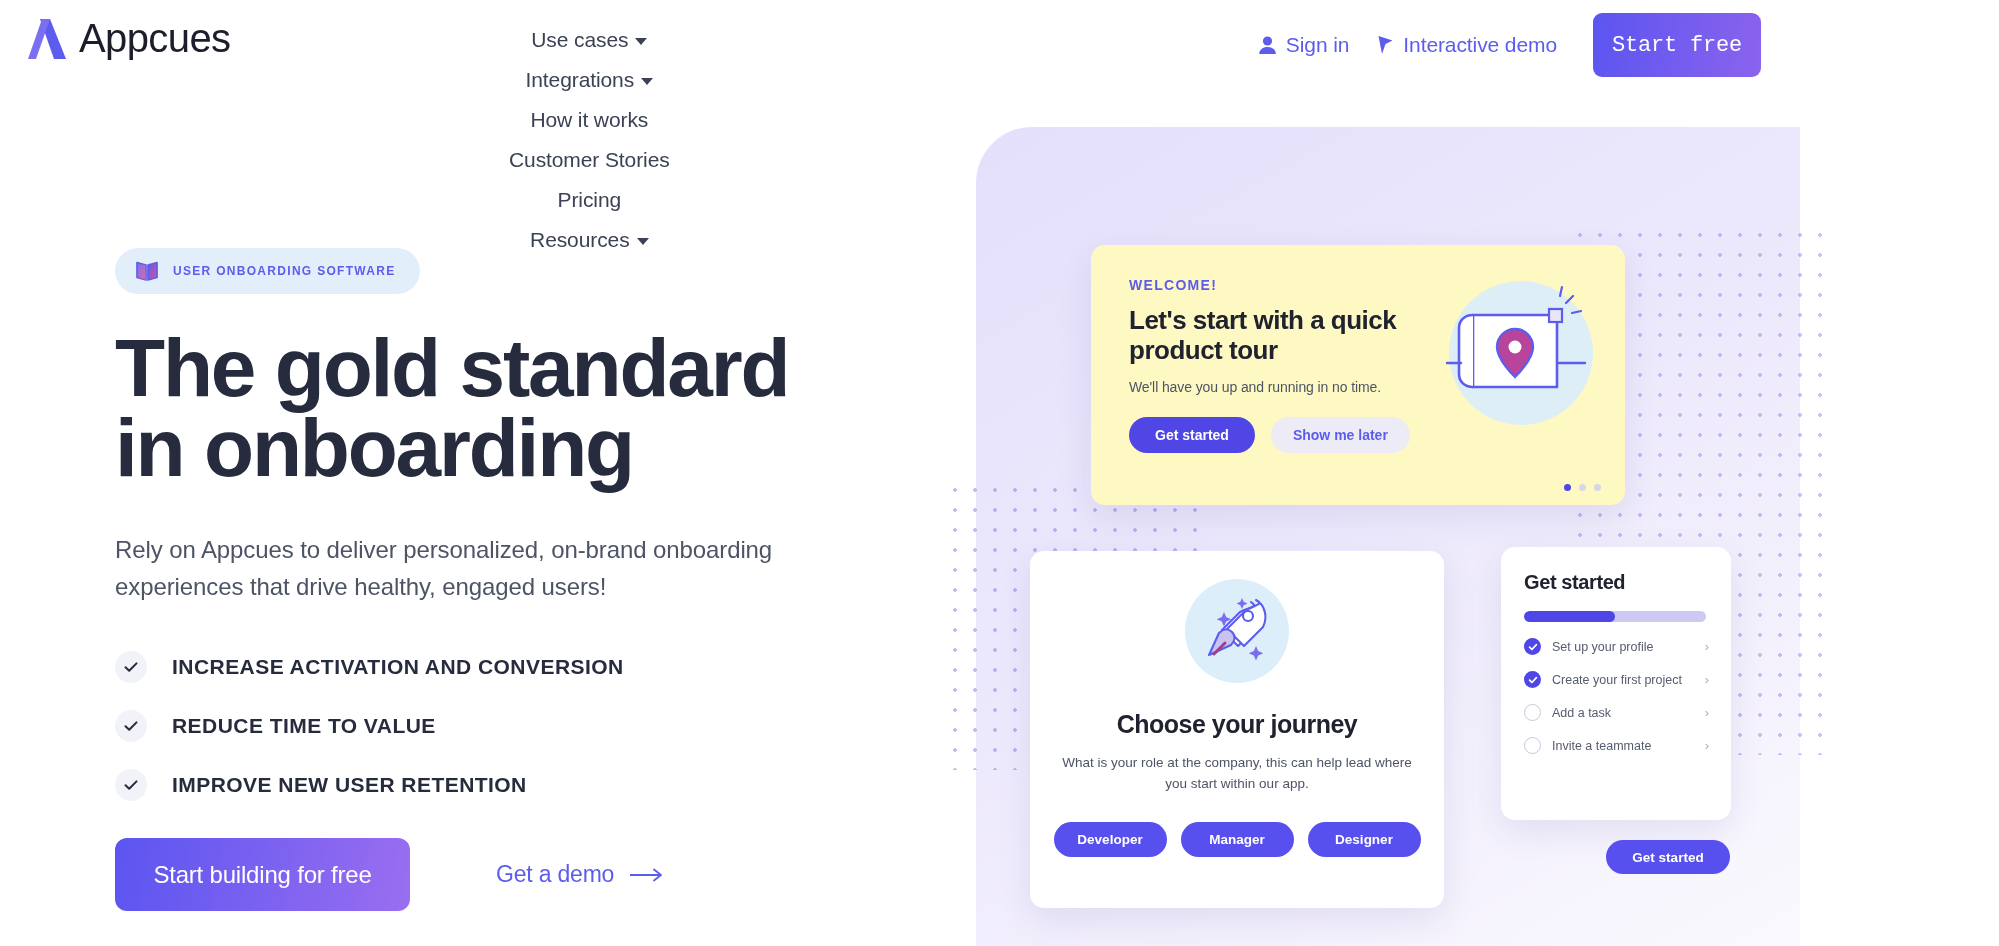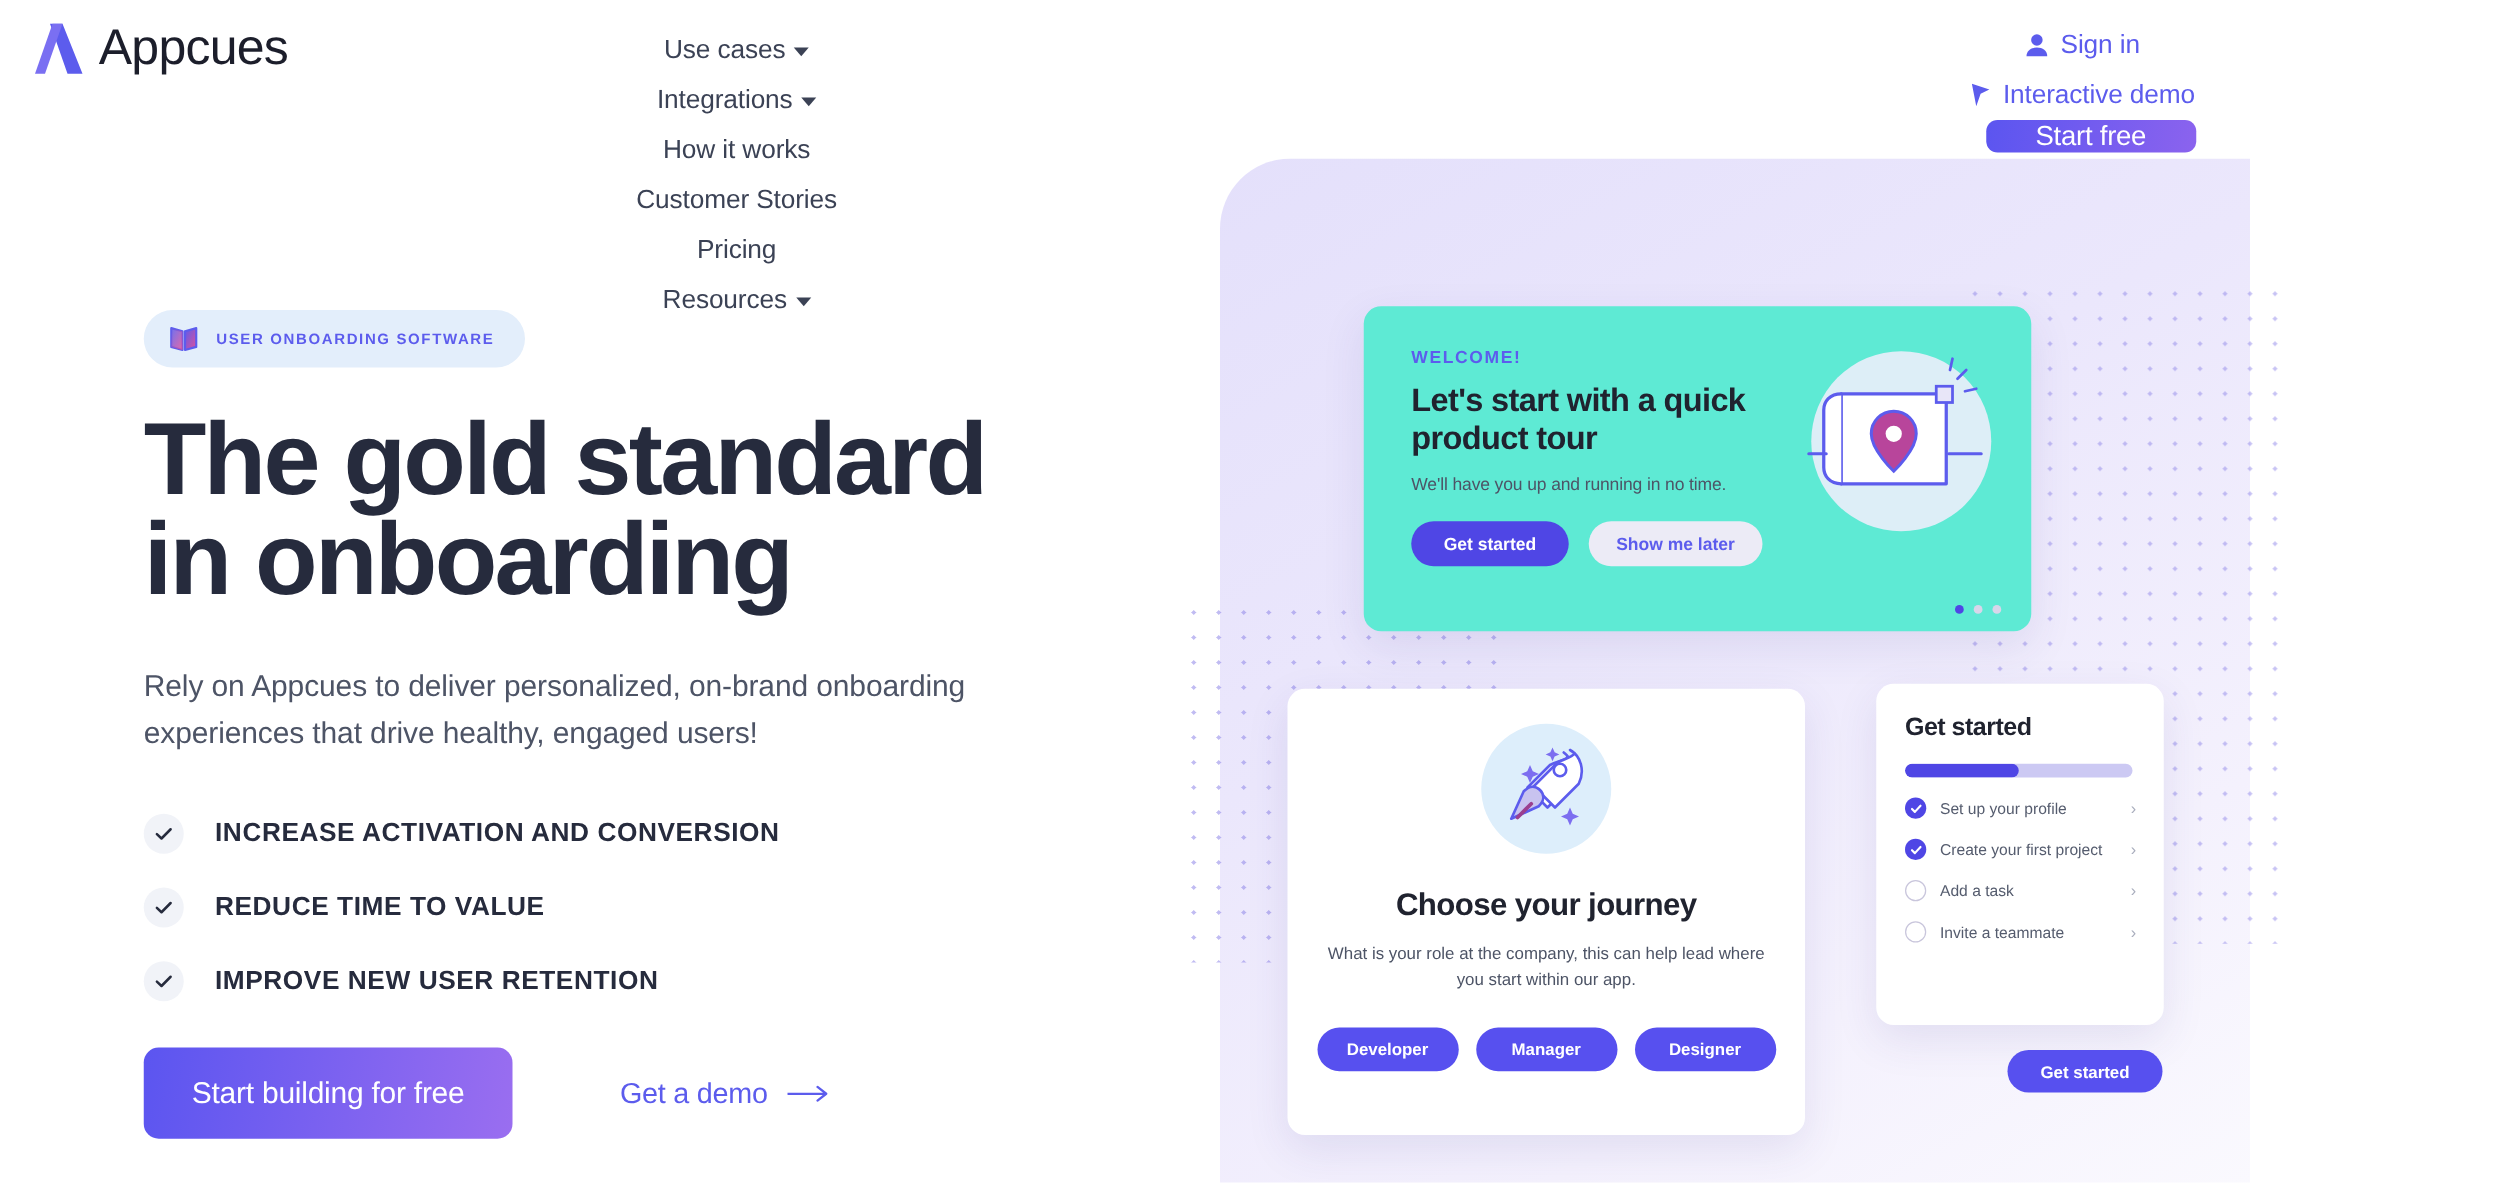--- a/index.html
+++ b/index.html
@@ -67,25 +67,24 @@
     border-left: 6px solid transparent;
     border-right: 6px solid transparent;
     border-top: 7px solid #3b4255;
     display: inline-block;
     margin-top: 3px;
   }
 
   .nav-right {
     position: absolute;
     right: 0px;
-    top: 16px;
+    top: 2px;
     height: 86px;
     display: flex;
     align-items: center;
-    flex-direction: column;
   }
   .nav-link-purple {
     font-size: 21px;
     color: #5c5ced;
     display: flex;
     align-items: center;
     gap: 9px;
     padding: 8px 14px;
     cursor: pointer;
     white-space: nowrap;
@@ -98,21 +97,21 @@
     height: 64px;
     border-radius: 9px;
     background: linear-gradient(100deg, #5b55f0 0%, #8b63ee 100%);
     color: #fff;
     font-size: 22px;
     display: flex;
     align-items: center;
     justify-content: center;
     cursor: pointer;
     border: none;
-    font-family: Liberation Sans, sans-serif;
+    font-family: Liberation Mono, monospace;
     letter-spacing: -0.2px;
   }
 
   
   .hero-left {
     position: absolute;
     left: 115px;
     top: 248px;
     width: 780px;
   }
@@ -240,21 +239,21 @@
     z-index: 2;
   }
 
   
   .card-tour {
     position: absolute;
     left: 1091px;
     top: 245px;
     width: 534px;
     height: 260px;
-    background: #5eead4;
+    background: #fef9c3;
     border-radius: 14px;
     box-shadow: 0 12px 34px rgba(60,50,140,0.10);
     z-index: 10;
   }
   .tour-inner { padding: 32px 36px 0 38px; position: relative; height: 100%; }
   .tour-welcome {
     font-size: 14px;
     font-weight: bold;
     letter-spacing: 1.3px;
     color: #5c5ced;

